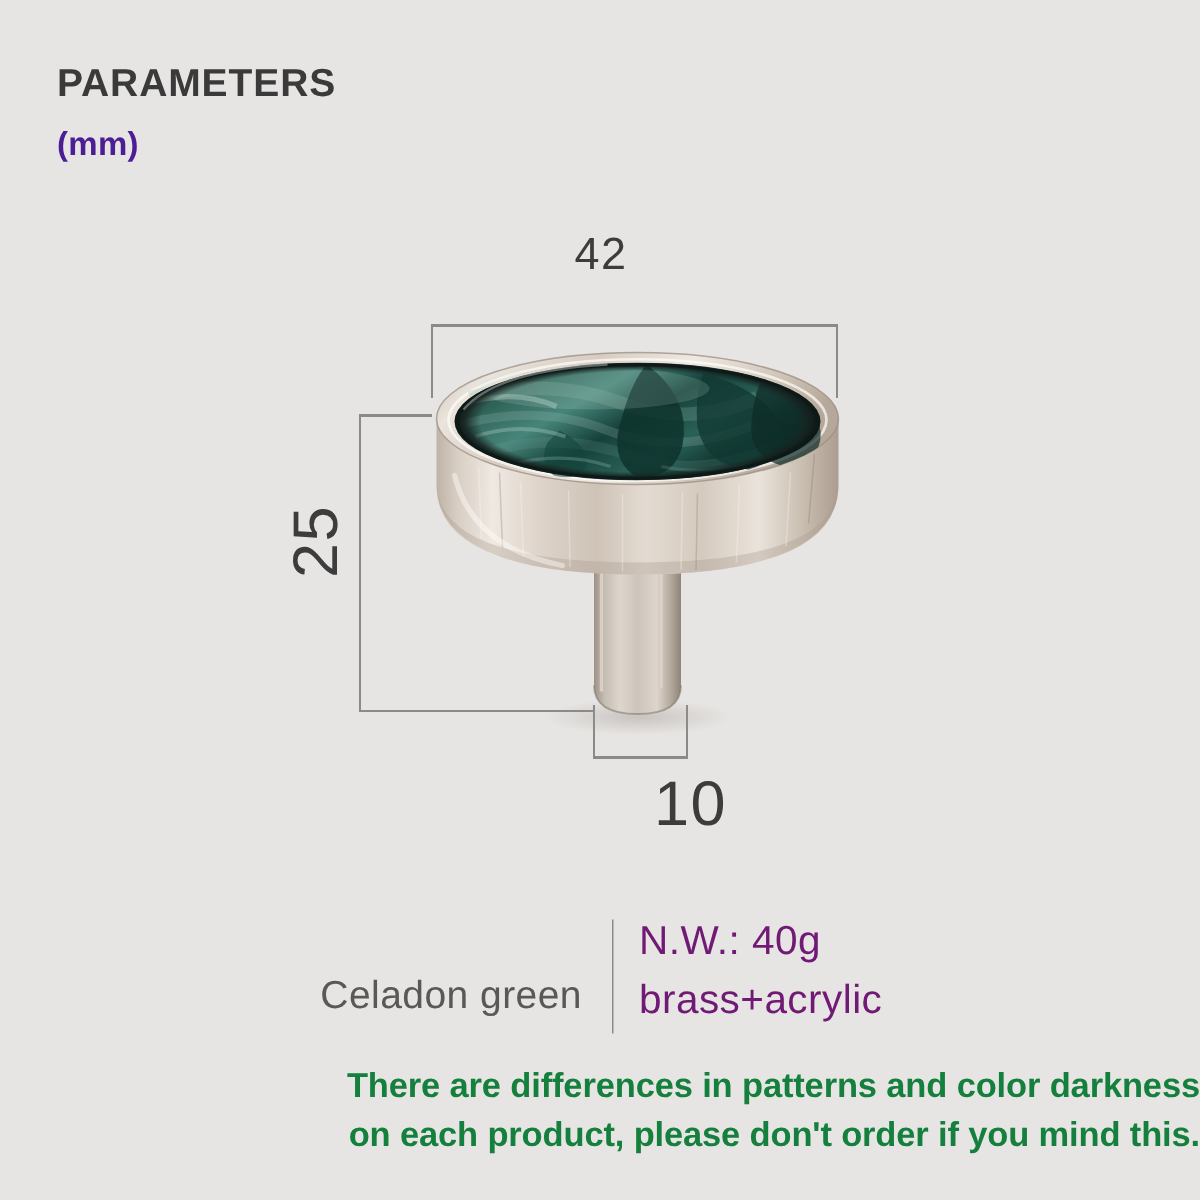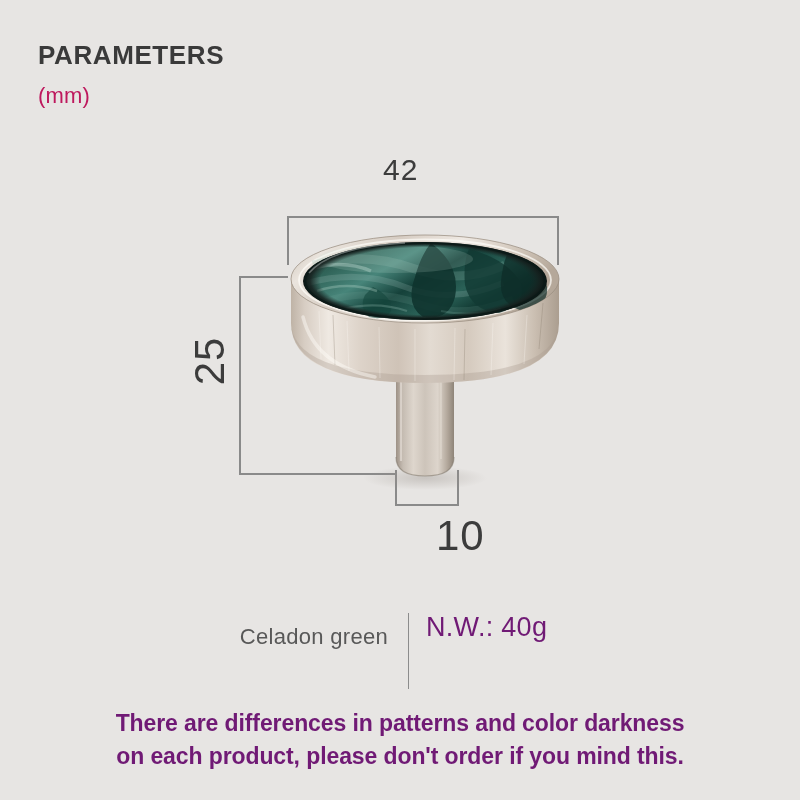--- a/index.html
+++ b/index.html
@@ -33,22 +33,22 @@
     font-weight: bold;
     letter-spacing: 0.6px;
     color: #3a3a3a;
     line-height: 1.1;
   }
   .heading-unit {
     position: absolute;
     left: 38px;
     top: 84px;
     font-size: 22px;
-    font-weight: 400;
-    color: #be185d;
+    font-weight: 700;
+    color: #4c1d95;
     letter-spacing: 0.2px;
     line-height: 1.1;
   }
 
   
   .dim-label {
     position: absolute;
     color: #3c3c3c;
     font-weight: 300;
     letter-spacing: 1px;
@@ -98,22 +98,22 @@
   .spec-row {
     position: absolute;
     left: 0;
     top: 608px;
     width: 800px;
     height: 86px;
   }
   .spec-color {
     position: absolute;
     right: 412px;
-    top: 16px;
-    font-size: 22px;
+    top: 40px;
+    font-size: 26px;
     font-weight: 300;
     color: #585858;
     letter-spacing: 0.3px;
     white-space: nowrap;
   }
   .spec-divider {
     position: absolute;
     left: 408px;
     top: 5px;
     width: 1px;
@@ -131,24 +131,24 @@
     line-height: 1.44;
     white-space: nowrap;
   }
 
   
   .disclaimer {
     position: absolute;
     left: 0;
     top: 707px;
     width: 800px;
-    text-align: center;
+    text-align: right;
     font-size: 23px;
     font-weight: bold;
-    color: #701a75;
+    color: #15803d;
     line-height: 1.42;
     letter-spacing: -0.1px;
   }
   .disclaimer div { white-space: nowrap; }
 </style>
 </head>
 <body>
 
 <div class="stage">
 
@@ -296,20 +296,21 @@
 
       <path d="M54 48 Q76 22 150 18" stroke="#ffffff" stroke-width="1.6" fill="none" opacity="0.35"></path>
     </g>
   </svg>
 
   <div class="spec-row">
     <div class="spec-color">Celadon green</div>
     <div class="spec-divider"></div>
     <div class="spec-right">
       <div>N.W.:  40g</div>
+      <div>brass+acrylic</div>
     </div>
   </div>
 
   <div class="disclaimer">
     <div>There are differences in patterns and color darkness</div>
     <div>on each product, please don't order if you mind this.</div>
   </div>
 
 </div>
 

